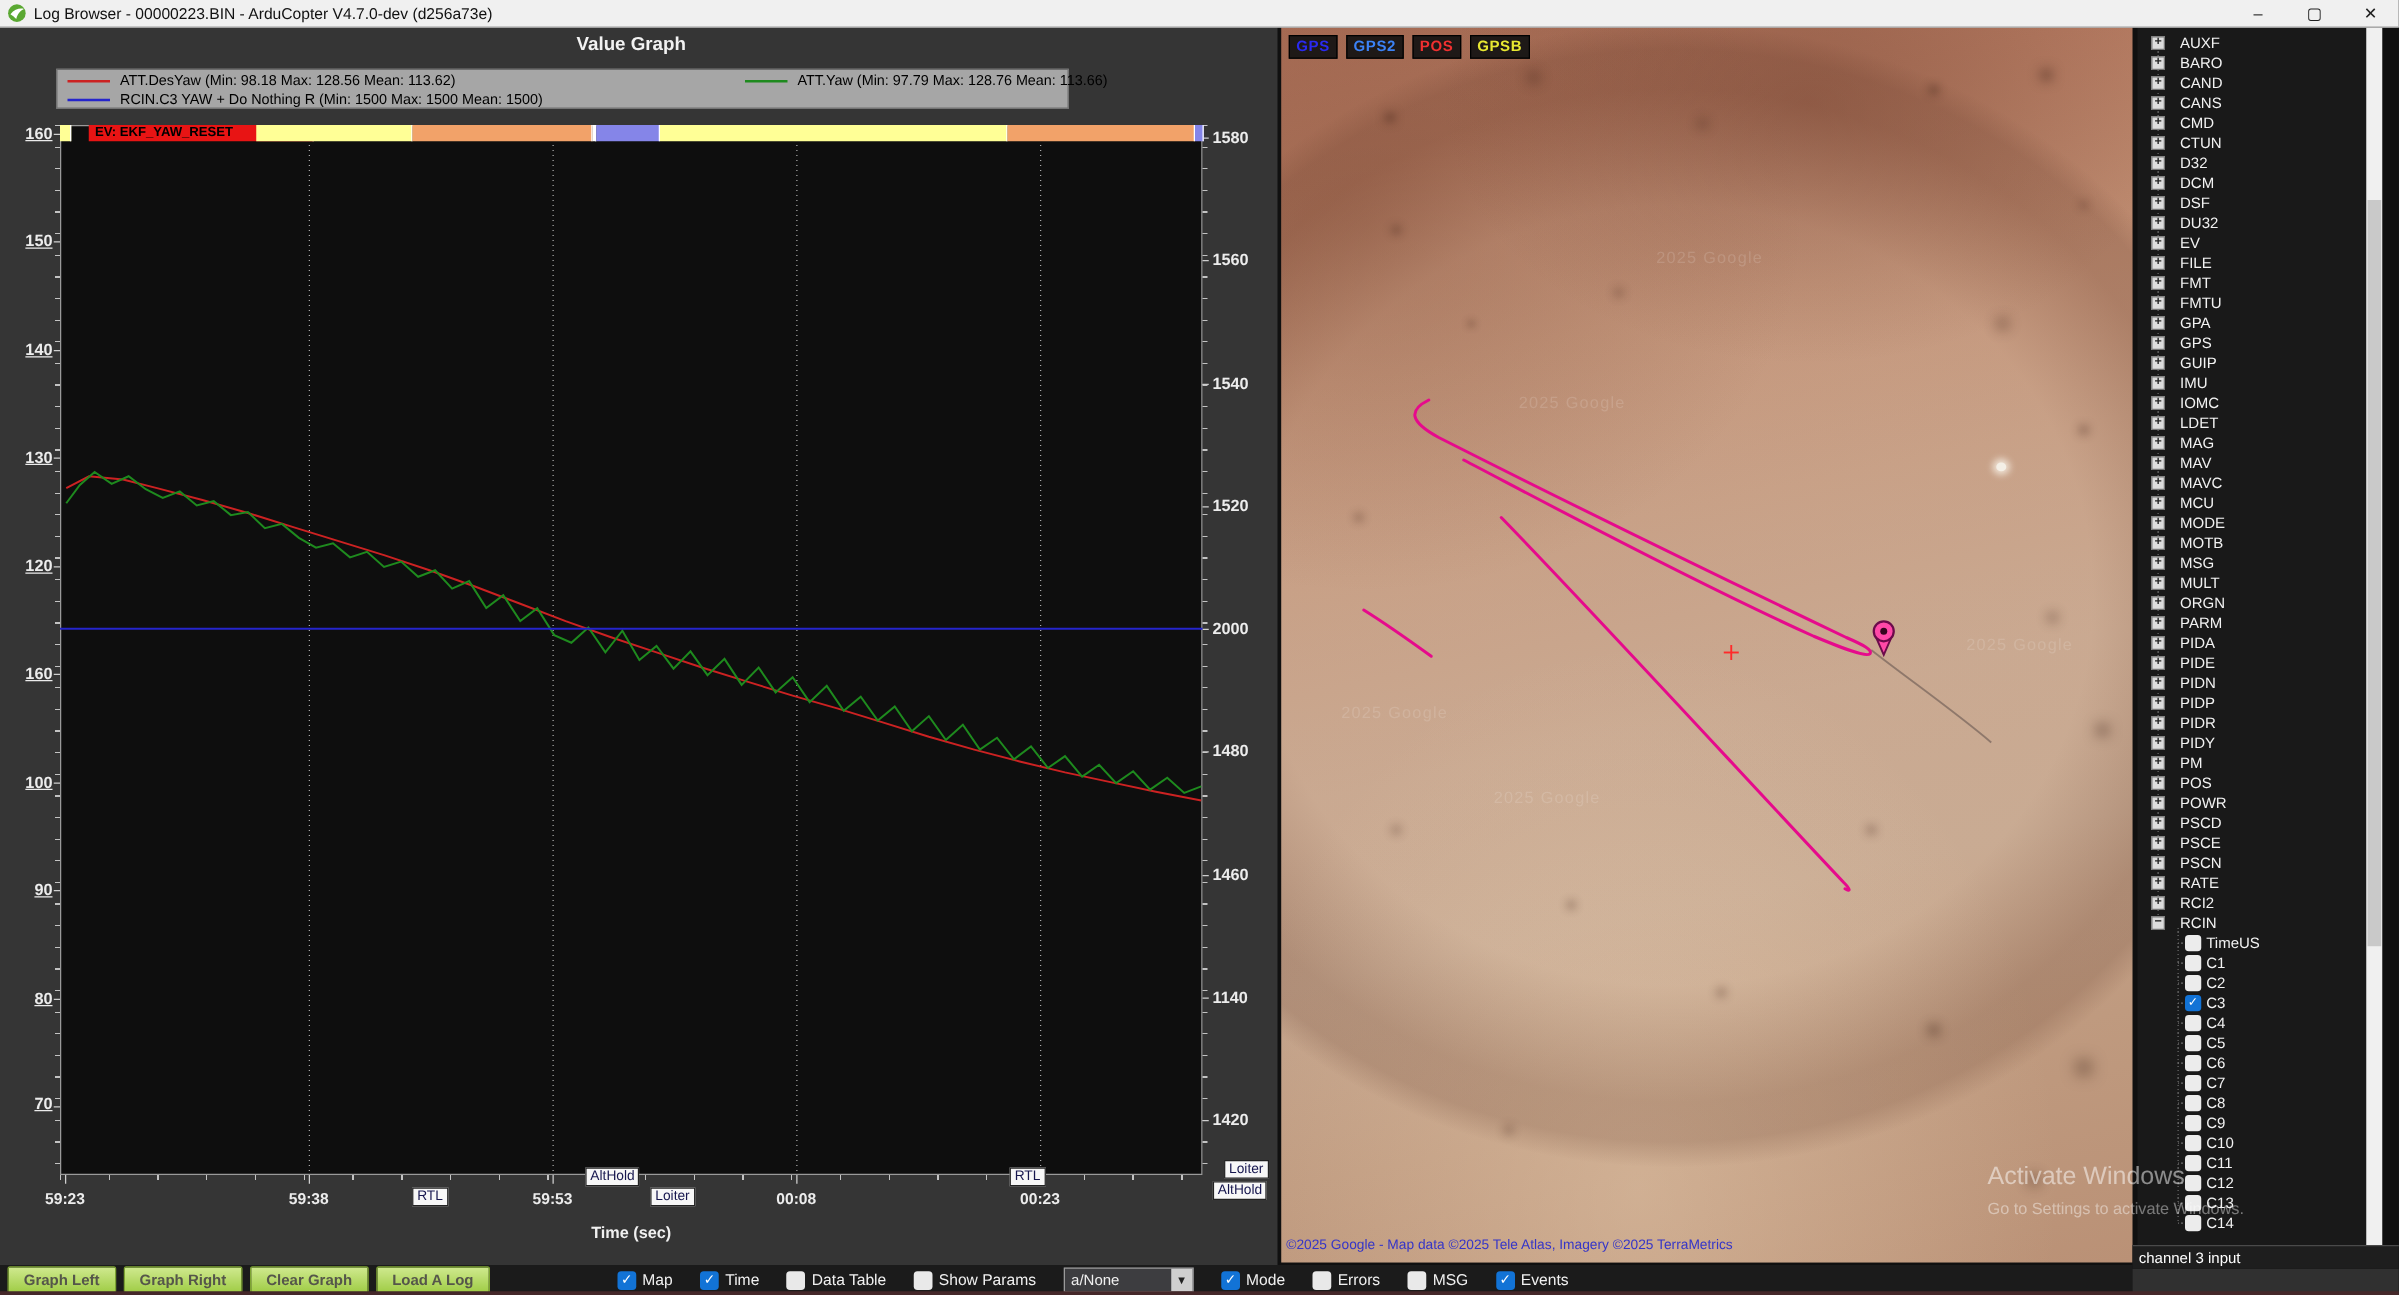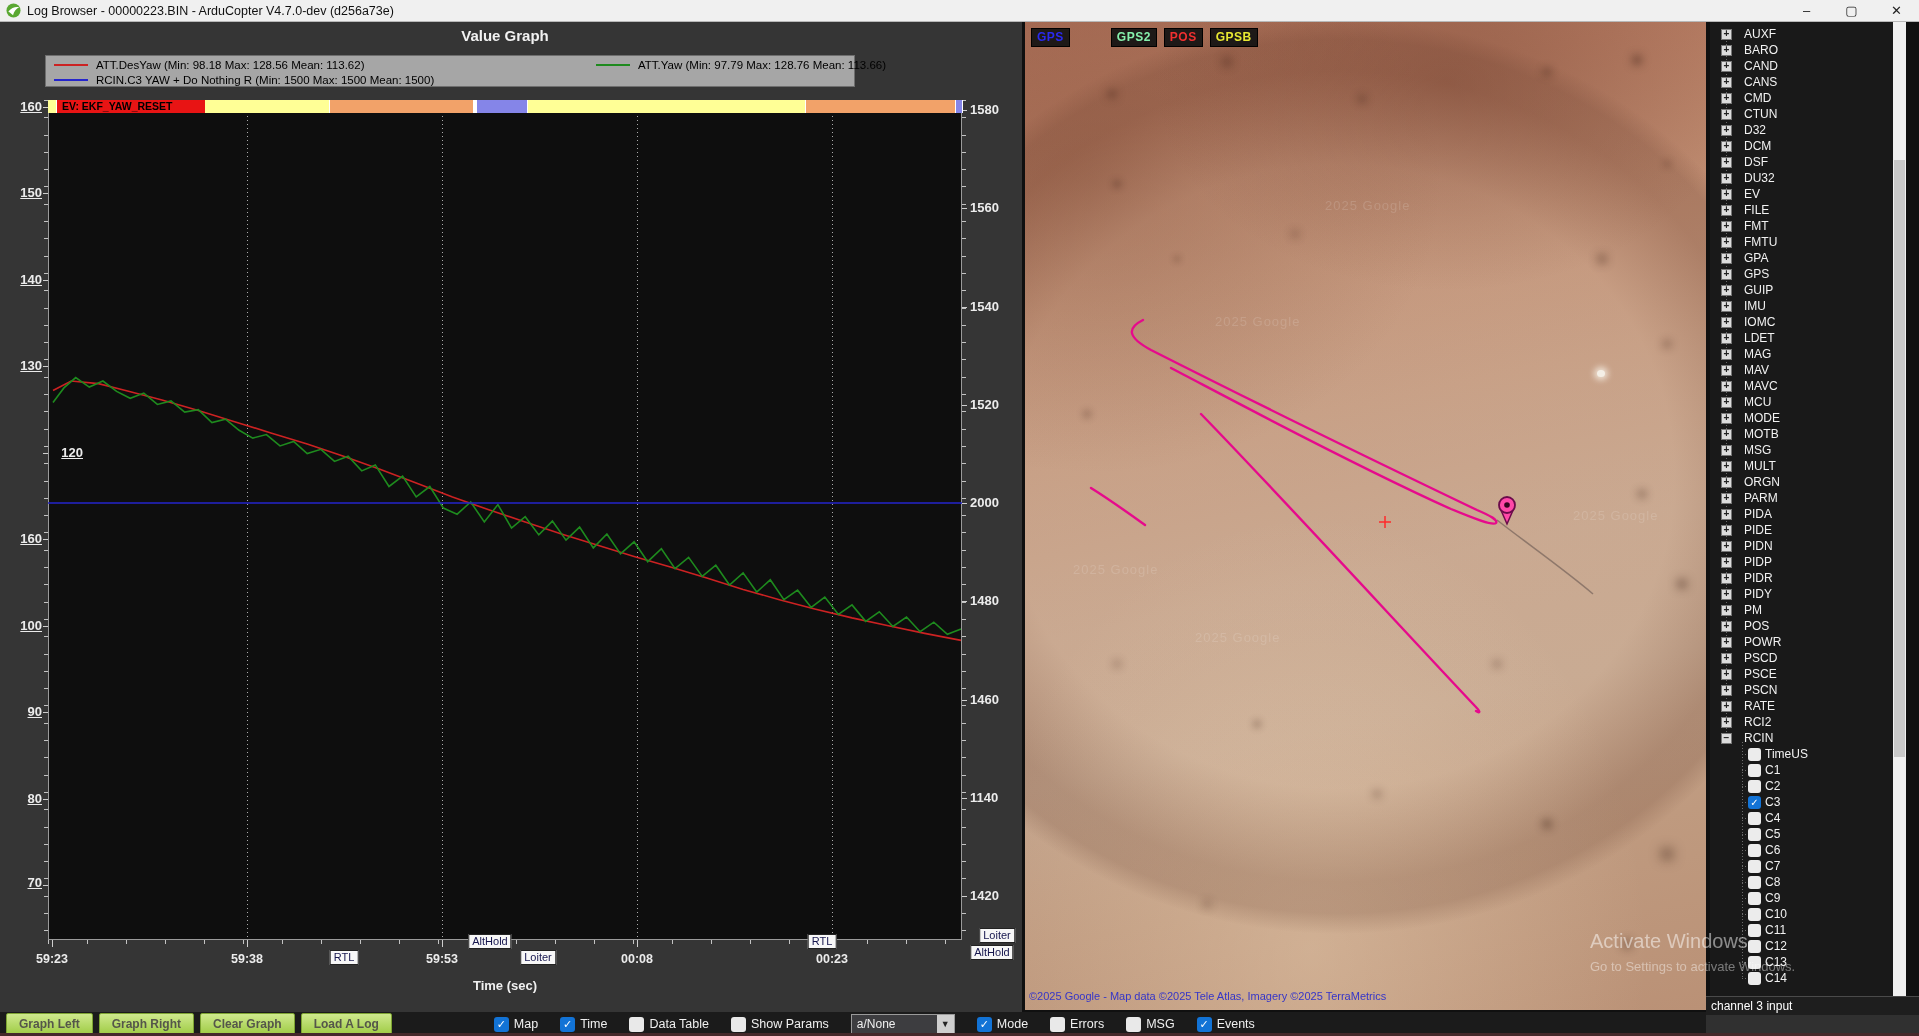--- a/index.html
+++ b/index.html
@@ -150,21 +150,21 @@
   <div class="right-minor"></div>
   <div class="x-minor"></div>
   <div id="gridlayer">
       <div class="gridv" style="left: 247px;"></div>
       <div class="gridv" style="left: 442px;"></div>
       <div class="gridv" style="left: 637px;"></div>
       <div class="gridv" style="left: 832px;"></div>
     </div>
   <div id="eventbar">
       <div class="event-seg" style="left: 48px; width: 9px; background: rgb(255, 255, 150);"></div>
-      <div class="event-seg" style="left: 57px; width: 180px; background: rgb(232, 20, 20);">
+      <div class="event-seg" style="left: 71px; width: 180px; background: rgb(232, 20, 20);">
         <div class="event-lbl">EV: EKF_YAW_RESET</div>
       </div>
       <div class="event-seg" style="left: 205px; width: 125px; background: rgb(255, 255, 150);"></div>
       <div class="event-seg" style="left: 330px; width: 144px; background: rgb(242, 162, 105);"></div>
       <div class="event-seg" style="left: 474px; width: 3px; background: rgb(255, 255, 255);"></div>
       <div class="event-seg" style="left: 477px; width: 51px; background: rgb(133, 133, 232);"></div>
       <div class="event-seg" style="left: 528px; width: 278px; background: rgb(255, 255, 150);"></div>
       <div class="event-seg" style="left: 806px; width: 150px; background: rgb(242, 162, 105);"></div>
       <div class="event-seg" style="left: 956px; width: 7px; background: rgb(133, 133, 232);"></div>
     </div>
@@ -175,21 +175,21 @@
     </svg>
   <div id="axislabels">
       <div class="ytick" style="top: 77px;">160</div>
       <div class="tickmark" style="left: 43px; width: 5px; height: 1px; top: 85px;"></div>
       <div class="ytick" style="top: 163.44px;">150</div>
       <div class="tickmark" style="left: 43px; width: 5px; height: 1px; top: 171.44px;"></div>
       <div class="ytick" style="top: 249.88px;">140</div>
       <div class="tickmark" style="left: 43px; width: 5px; height: 1px; top: 257.88px;"></div>
       <div class="ytick" style="top: 336.32px;">130</div>
       <div class="tickmark" style="left: 43px; width: 5px; height: 1px; top: 344.32px;"></div>
-      <div class="ytick" style="top: 422.76px; padding-left: 41px;">120</div>
+      <div class="ytick" style="top: 422.76px;">120</div>
       <div class="tickmark" style="left: 43px; width: 5px; height: 1px; top: 430.76px;"></div>
       <div class="ytick" style="top: 509.2px;">160</div>
       <div class="tickmark" style="left: 43px; width: 5px; height: 1px; top: 517.2px;"></div>
       <div class="ytick" style="top: 595.64px;">100</div>
       <div class="tickmark" style="left: 43px; width: 5px; height: 1px; top: 603.64px;"></div>
       <div class="ytick" style="top: 682.08px;">90</div>
       <div class="tickmark" style="left: 43px; width: 5px; height: 1px; top: 690.08px;"></div>
       <div class="ytick" style="top: 768.52px;">80</div>
       <div class="tickmark" style="left: 43px; width: 5px; height: 1px; top: 776.52px;"></div>
       <div class="ytick" style="top: 853px;">70</div>
@@ -252,21 +252,21 @@
       <path d="M354,500 L366,500" stroke="#ff2a2a" stroke-width="1.5"></path>
       <path d="M360,494 L360,506" stroke="#ff2a2a" stroke-width="1.5"></path>
       <g>
         <path d="M475,486 L482,502 L489,486 Z" fill="#ff48a8" stroke="#6b0b4b" stroke-width="1.5"></path>
     <circle cx="482" cy="483" r="8" fill="#ff48a8" stroke="#6b0b4b" stroke-width="1.8"></circle>
     <circle cx="482" cy="483" r="2.8" fill="#35051f"></circle>
       </g>
     </svg>
   <div class="badges" id="badges">
       <div class="badge" style="color: rgb(42, 42, 240);">GPS</div>
-      <div class="badge" style="color: #86efac; margin-left: 34px;">GPS2</div>
+      <div class="badge" style="color: #3b82f6;">GPS2</div>
       <div class="badge" style="color: rgb(240, 48, 48);">POS</div>
       <div class="badge" style="color: rgb(232, 232, 50);">GPSB</div>
     </div>
   <div class="attribution">©2025 Google - Map data ©2025 Tele Atlas, Imagery ©2025 TerraMetrics</div>
 </div>
 
 <div class="tree-panel">
   <div id="treeRows">
       <div class="tree-vline" style="top: 10px; height: 706px;"></div>
       <div class="tree-row" style="top: 4px;">

